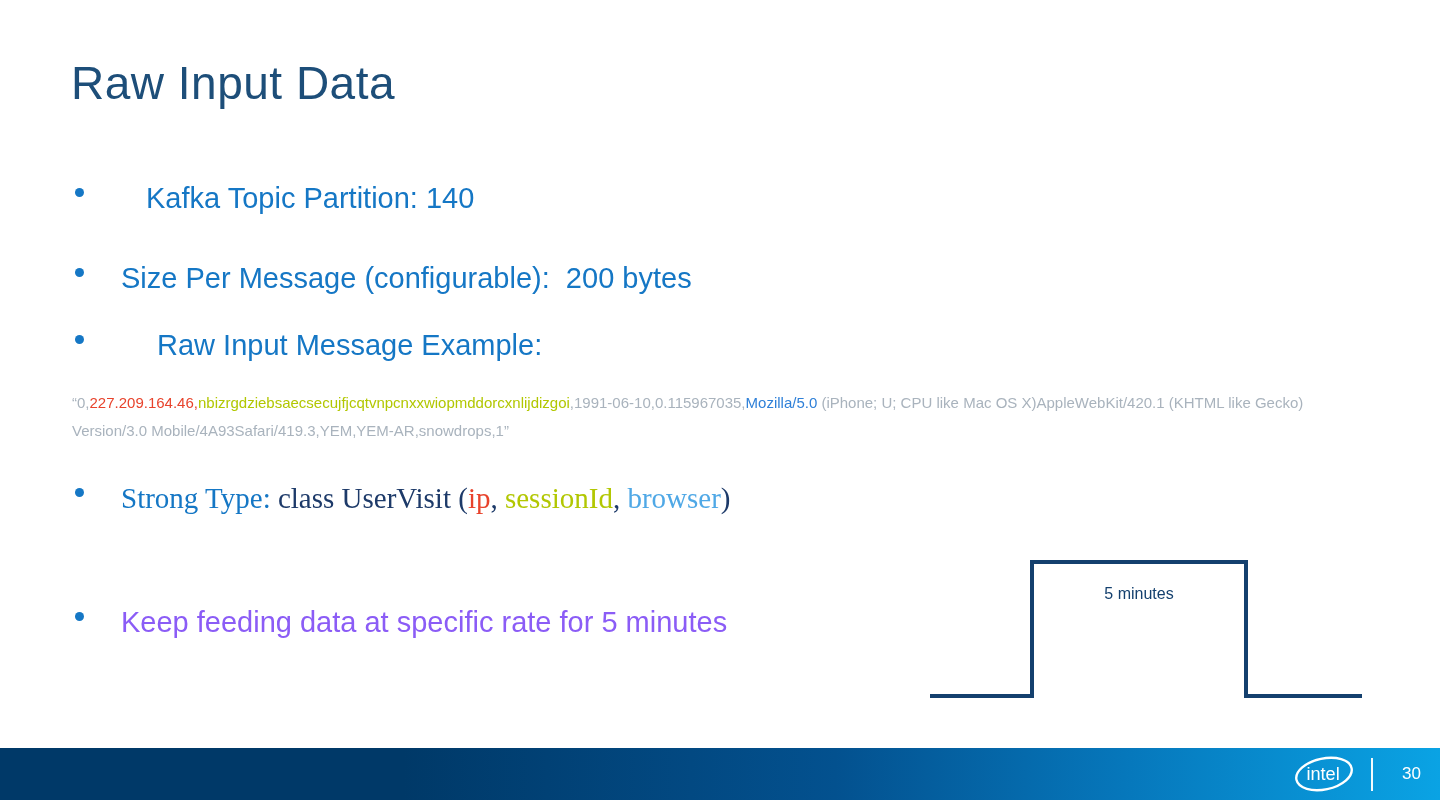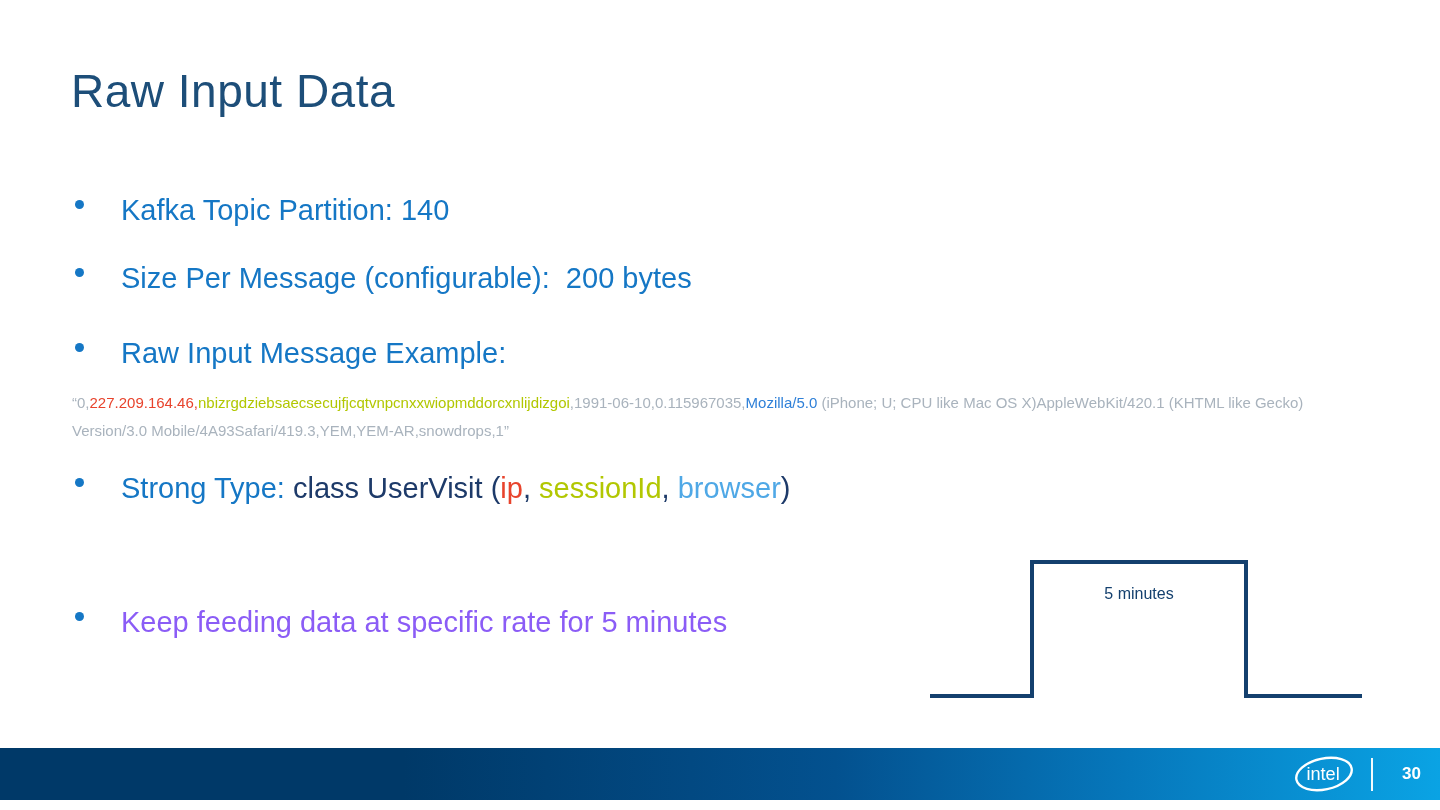--- a/index.html
+++ b/index.html
@@ -10,21 +10,21 @@
     position: relative;
     width: 1440px;
     height: 810px;
     background: #ffffff;
     overflow: hidden;
   }
 
   .slide-title {
     position: absolute;
     left: 71px;
-    top: 64px;
+    top: 56px;
     font-size: 46px;
     font-weight: 500;
     letter-spacing: 0.5px;
   }
 
   .bullet-row {
     position: absolute;
     left: 72px;
     display: flex;
     align-items: baseline;
@@ -39,24 +39,24 @@
     margin-left: 3px;
     position: relative;
     top: -6px;
     align-self: center;
   }
   .bullet-text {
     font-size: 29px;
     line-height: 36px;
     white-space: pre-wrap;
   }
-  .row-1 { top: 192px; }
+  .row-1 { top: 180px; gap: 25px; }
   .row-2 { top: 260px; }
-  .row-3 { top: 335px; }
-  .row-strong { top: 470px; }
+  .row-3 { top: 327px; gap: 36px; }
+  .row-strong { top: 480px; font-family: Liberation Serif, serif; }
   .row-keep { top: 604px; }
 
   .raw-message {
     position: absolute;
     left: 72px;
     top: 389px;
     width: 1302px;
     font-size: 15px;
     line-height: 28px;
     letter-spacing: 0px;
@@ -96,21 +96,20 @@
     width: 2px;
     height: 33px;
     background: #ffffff;
     opacity: 0.95;
     margin-left: 15px;
     margin-right: 29px;
   }
   .footer-page-number {
     color: #ffffff;
     font-size: 17px;
-    font-weight: bold;
   }
 </style>
 </head>
 <body>
 
 <div class="slide">
 
   <h1 class="slide-title" style="color: rgb(29, 78, 121);">Raw Input Data</h1>
 
   <div class="bullet-row row-1">

